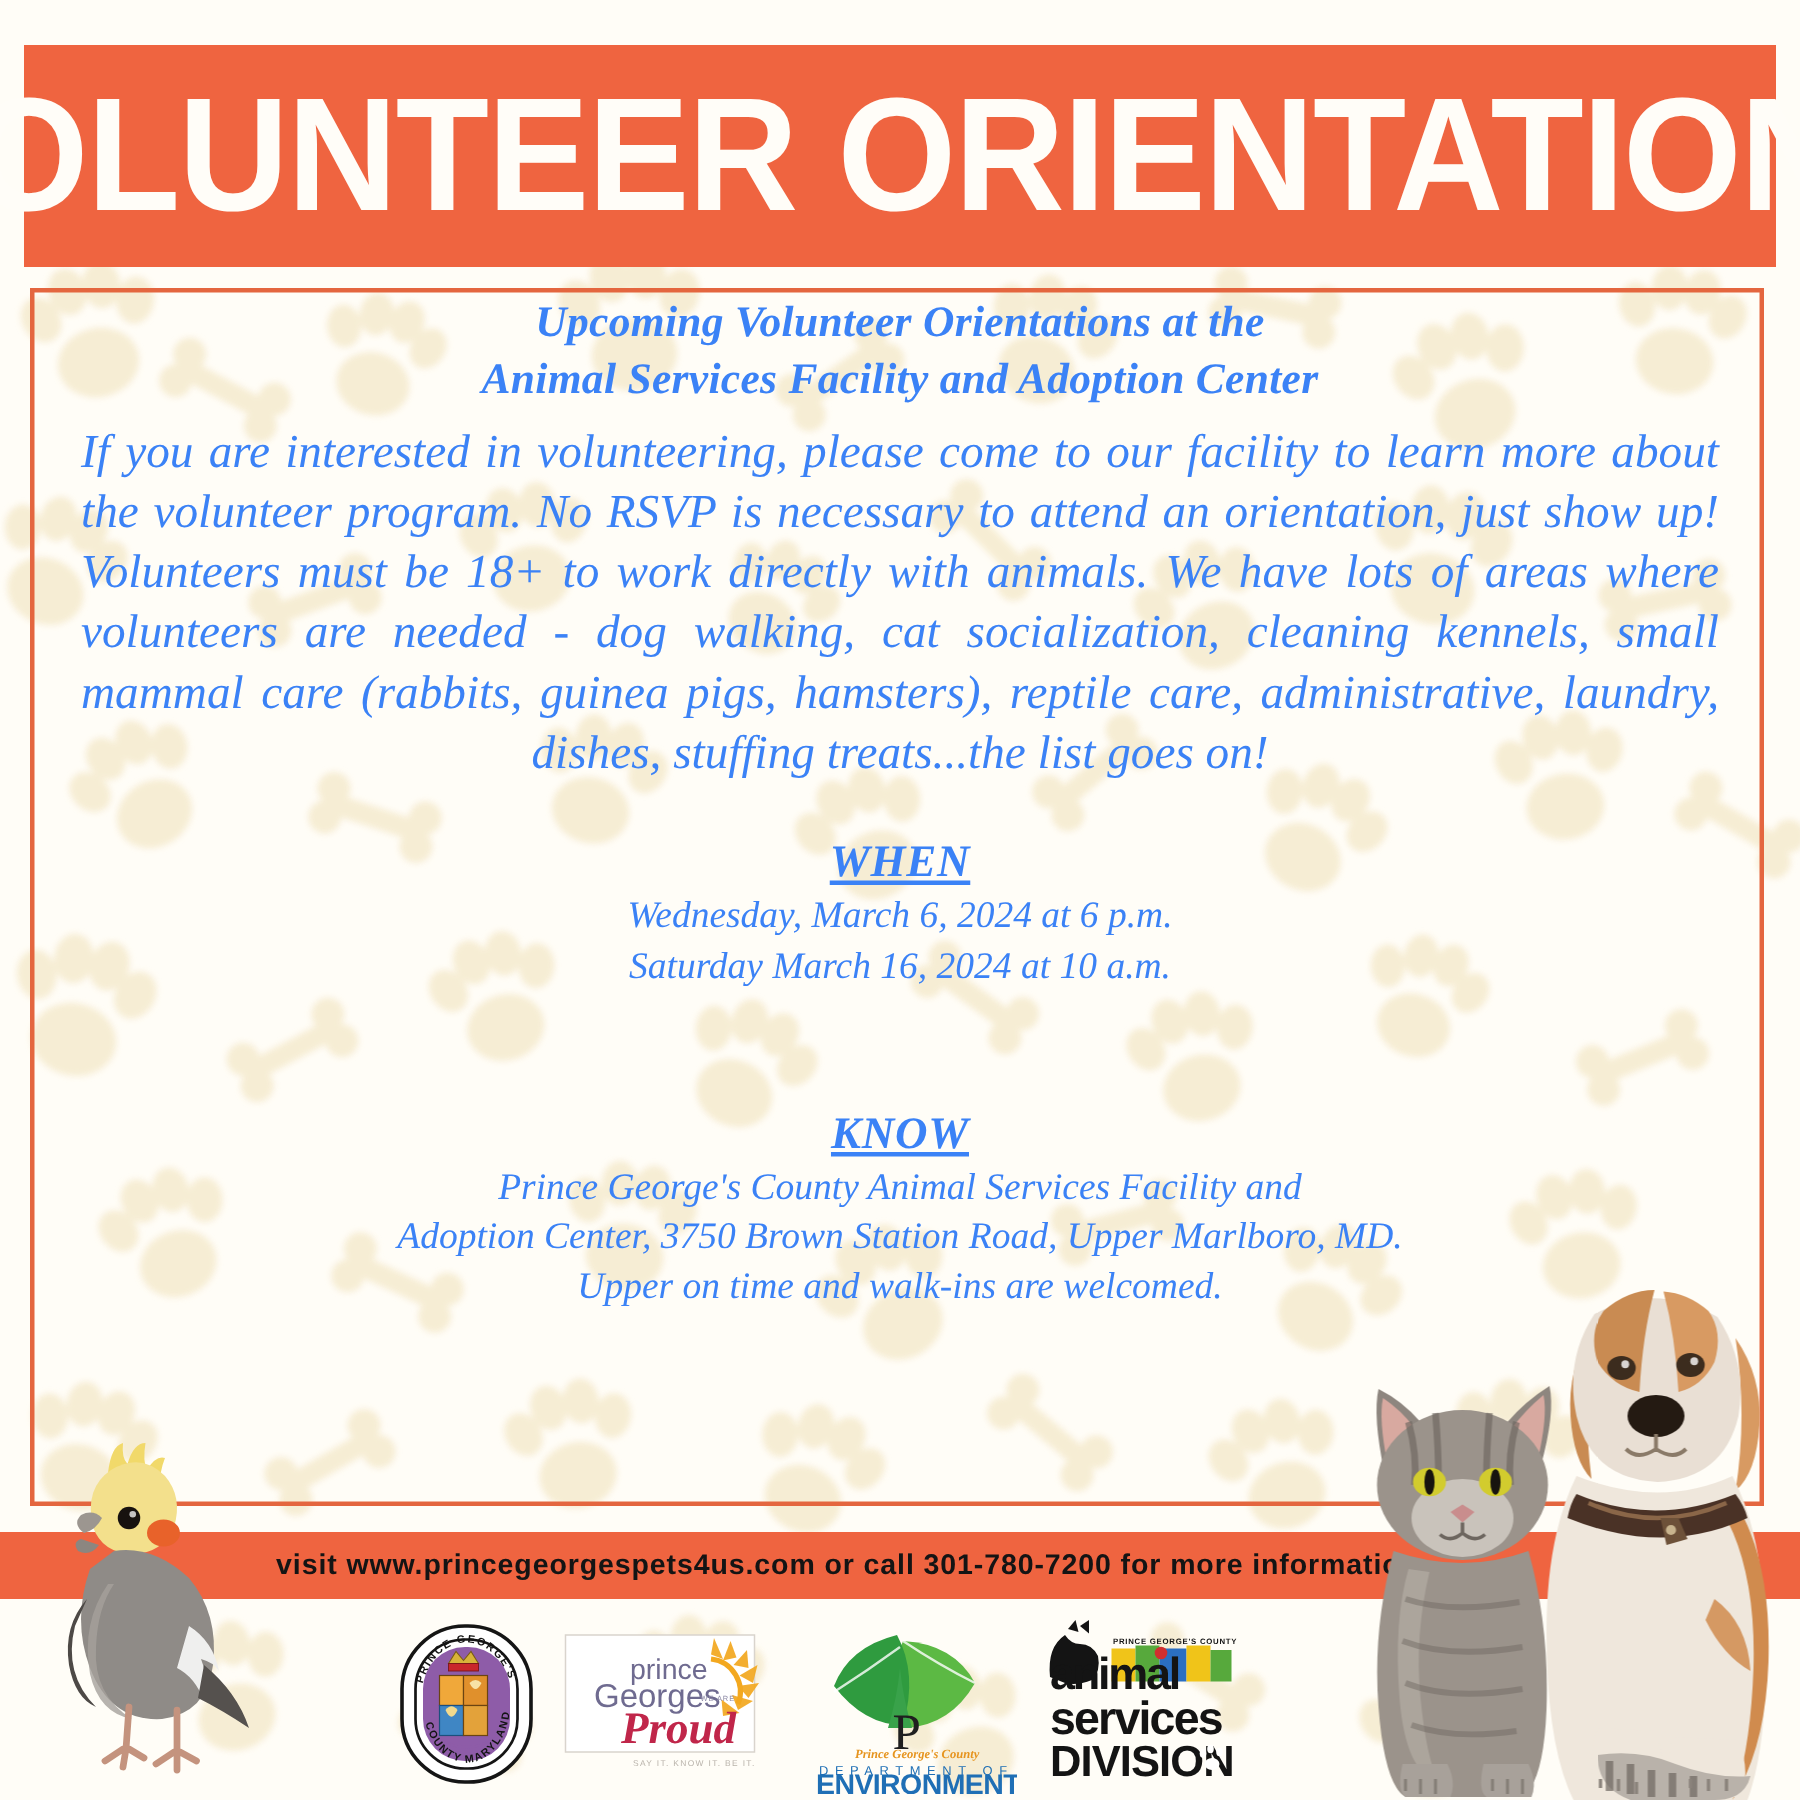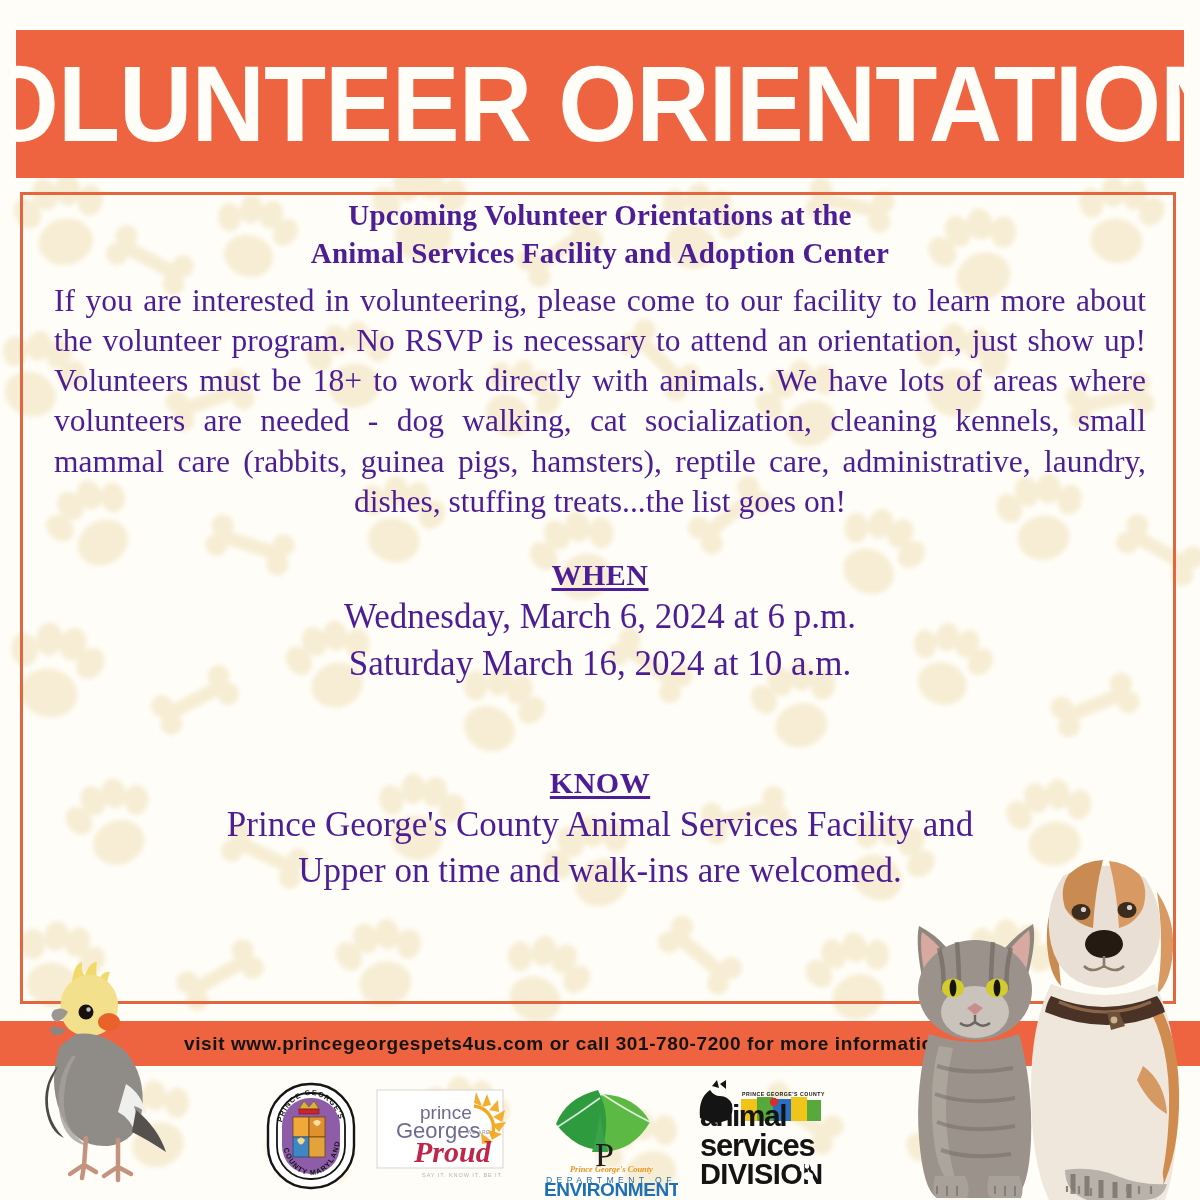--- a/index.html
+++ b/index.html
@@ -39,21 +39,22 @@
   .frame{
     position:absolute;left:20px;top:192px;width:1156px;height:812px;
     border:3px solid #e4663f;
     box-sizing:border-box;
     z-index:2;
   }
   
   .content{
     position:absolute;left:46px;top:196px;width:1108px;
     z-index:4;
-    color:#4c1d95;
+    color:#3b82f6;
+    font-style:italic;
   }
   .subhead{
     text-align:center;
     font-size:29px;
     font-weight:bold;
     line-height:1.32;
     margin:0 0 4px 0;
     letter-spacing:0.2px;
   }
   .intro{
@@ -66,21 +67,21 @@
   .section{margin-top:44px;text-align:center;}
   .section-label{
     font-size:30px;
     font-weight:bold;
     text-decoration:underline;
     text-underline-offset:3px;
     letter-spacing:0.5px;
     margin-bottom:2px;
   }
   .section-line{
-    font-size:35px;
+    font-size:25px;
     line-height:1.33;
   }
   #when-block{margin-top:36px;}
   #where-block{margin-top:78px;}
   
   .footer-bar{
     position:absolute;left:0;top:1021px;width:1200px;height:45px;
     background:#ef6440;z-index:5;
   }
   .footer-text{
@@ -215,20 +216,21 @@
 
     <div class="section" id="when-block">
       <div class="section-label">WHEN</div>
       <div class="section-line">Wednesday, March 6, 2024 at 6 p.m.</div>
       <div class="section-line">Saturday March 16, 2024 at 10 a.m.</div>
     </div>
 
     <div class="section" id="where-block">
       <div class="section-label">KNOW</div>
       <div class="section-line">Prince George's County Animal Services Facility and</div>
+      <div class="section-line">Adoption Center, 3750 Brown Station Road, Upper Marlboro, MD.</div>
       <div class="section-line">Upper on time and walk-ins are welcomed.</div>
     </div>
   </div>
 
   <div class="footer-bar">
     <div class="footer-text">visit www.princegeorgespets4us.com or call 301-780-7200 for more information</div>
   </div>
 
   <div class="logo-row">
 

